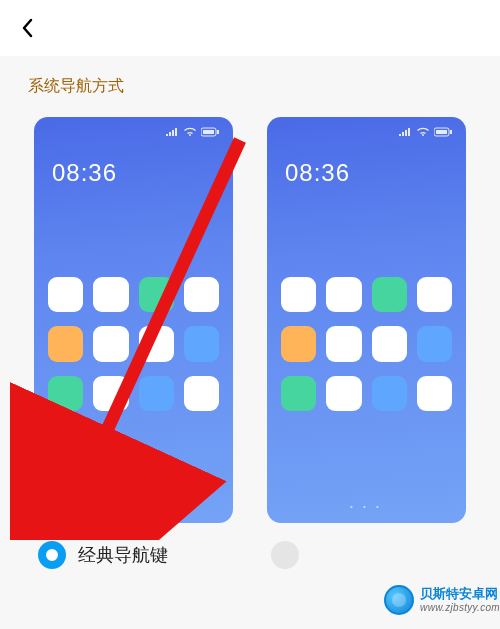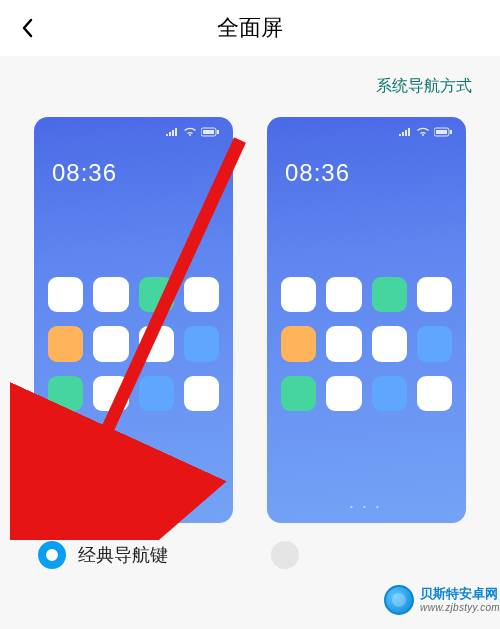--- a/index.html
+++ b/index.html
@@ -22,21 +22,21 @@
     .back-btn { cursor: pointer; }
     .back-btn svg { display: block; }
     .header-title {
       position: absolute; left: 0; right: 0;
       text-align: center;
       font-size: 22px; font-weight: 500; color: #000;
       pointer-events: none;
     }
     .subtitle {
       padding: 20px 28px 10px;
-      font-size: 16px; color: #0f766e; text-align: right;
+      font-size: 16px; color: #a16207;
     }
     .options {
       display: flex;
       gap: 34px;
       padding: 10px 34px 0;
       justify-content: center;
     }
     .option { flex: 1; max-width: 200px; }
     .phone {
       width: 100%;
@@ -122,21 +122,20 @@
   </style>
 </head>
 <body>
 
 <div class="header">
   <div class="back-btn">
     <svg width="16" height="24" viewBox="0 0 16 24">
         <path d="M11 4 L4 12 L11 20" stroke="#000" stroke-width="2.5" fill="none" stroke-linecap="round" stroke-linejoin="round"></path>
       </svg>
   </div>
-  <div class="header-title">全面屏</div>
 </div>
 
 <div class="subtitle">系统导航方式</div>
 
 <div class="options">
 
   <div class="option">
     <div class="phone">
       <div class="status-bar">
         <svg width="14" height="10" viewBox="0 0 14 10">

